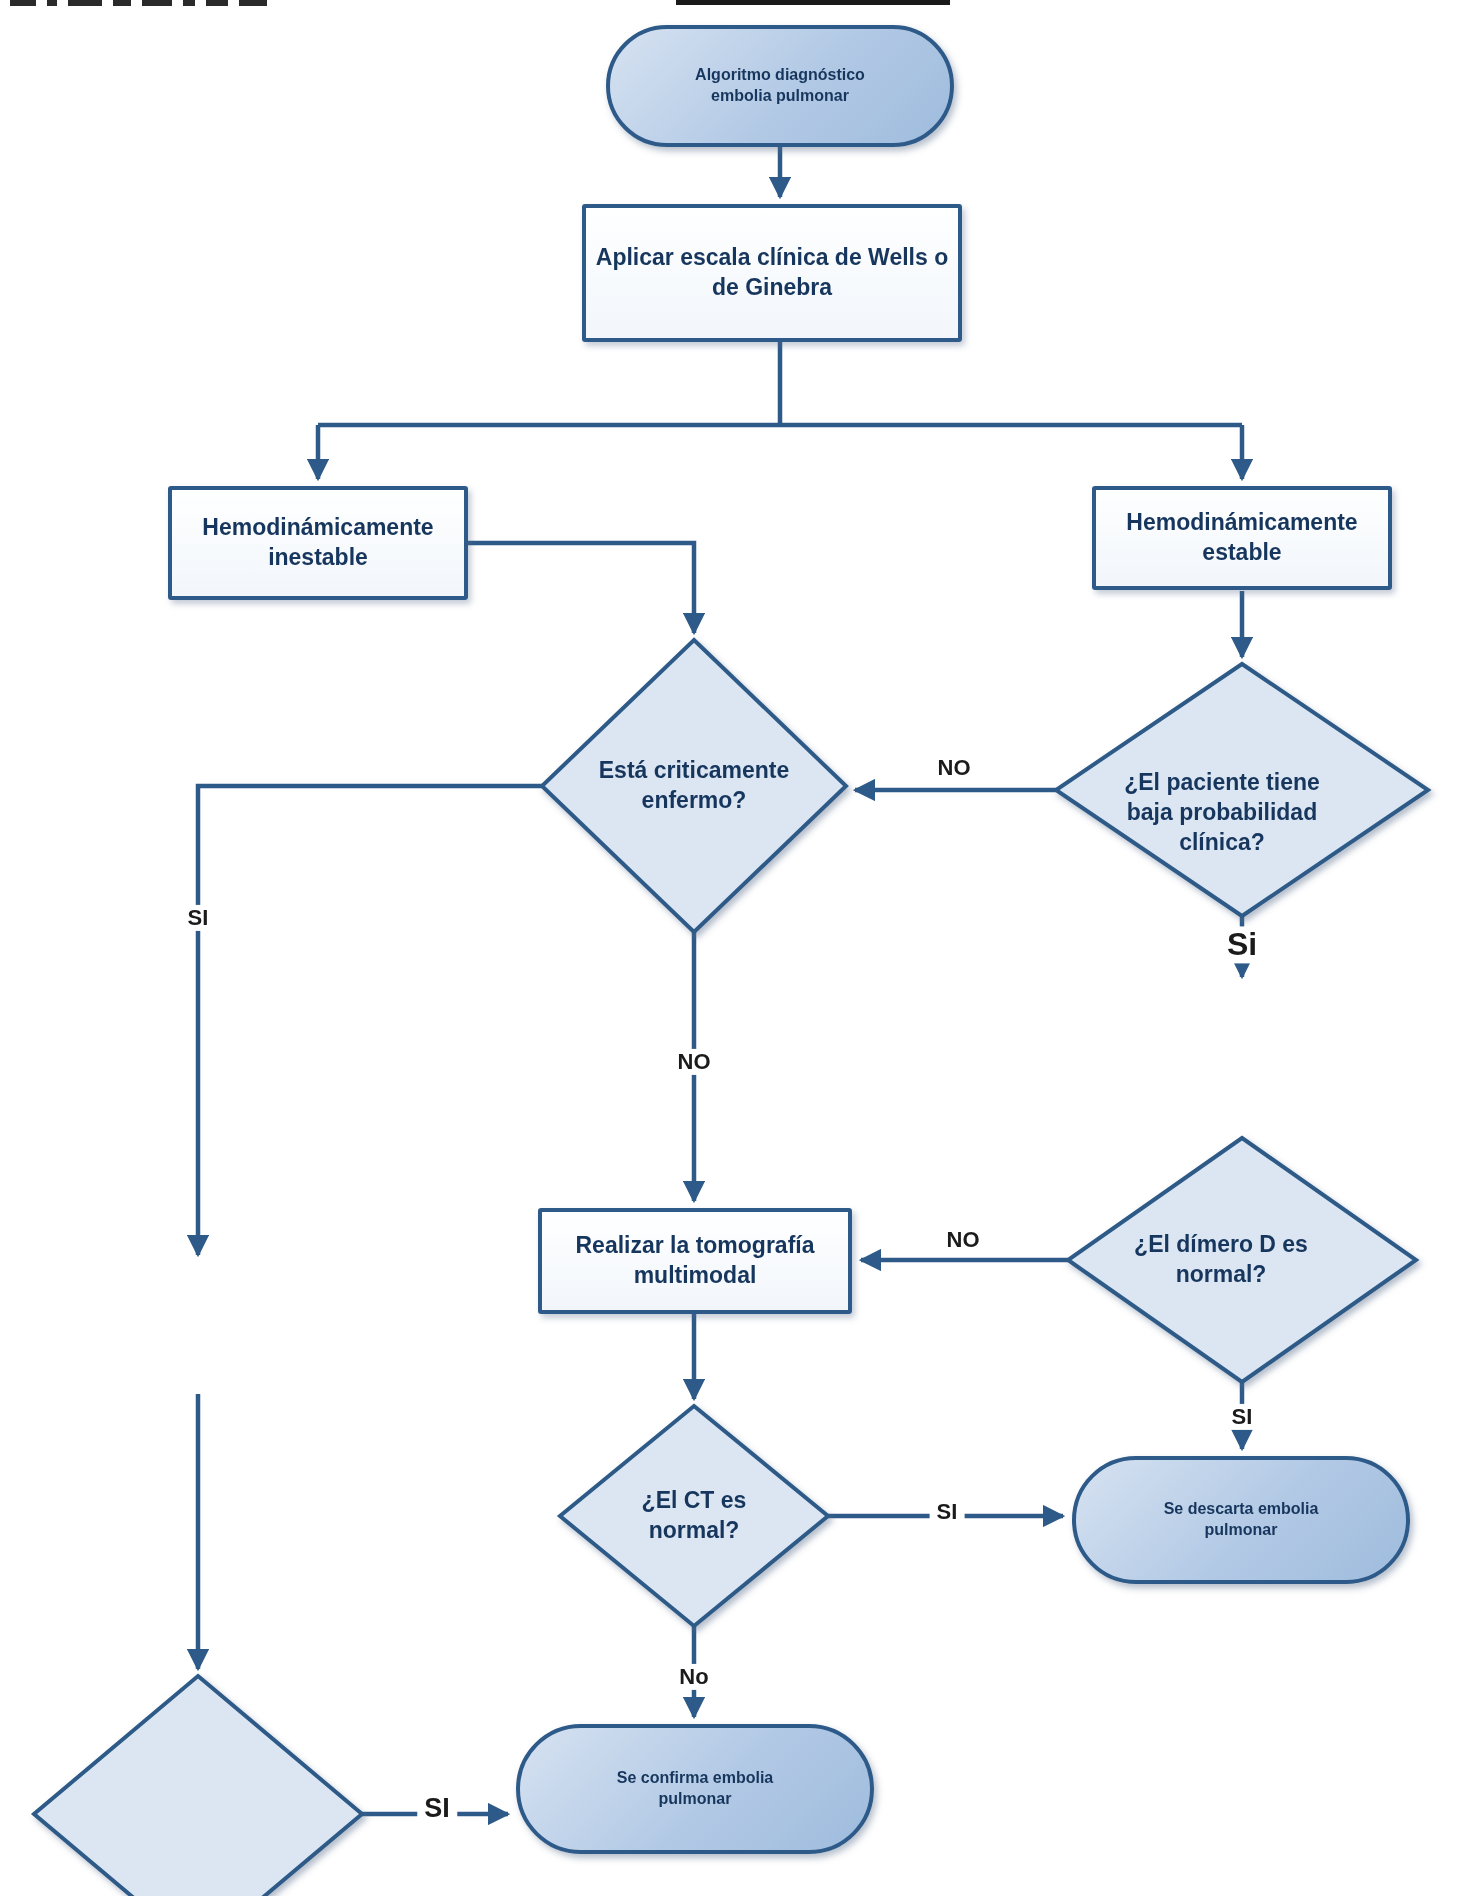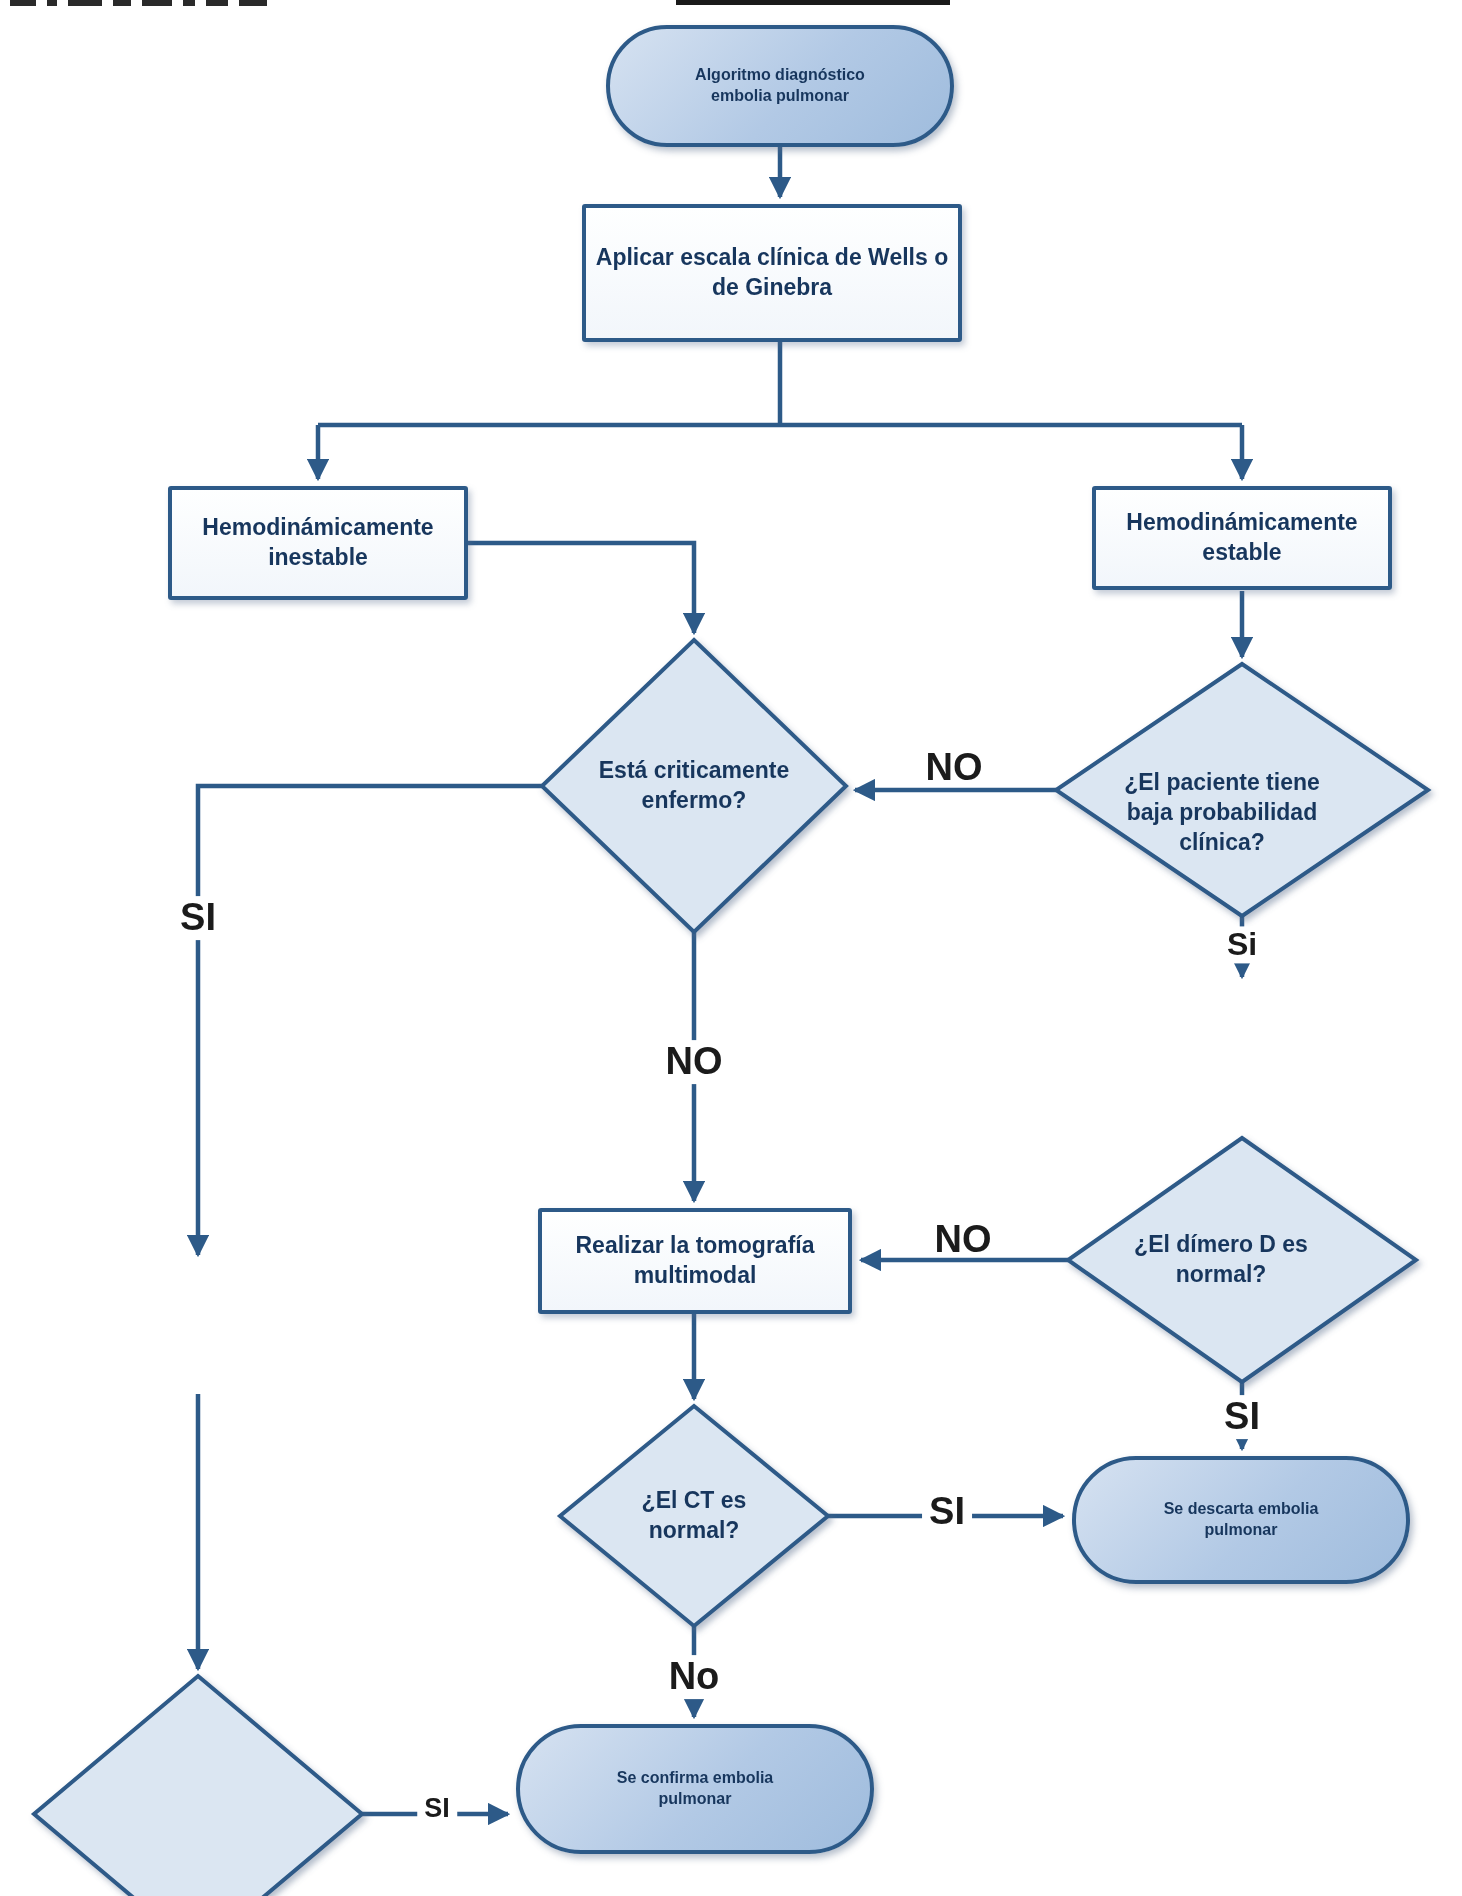--- a/index.html
+++ b/index.html
@@ -50,21 +50,21 @@
     font-size: 23px;
     line-height: 1.3;
     white-space: pre-line;
   }
 
   .elabel {
     position: absolute;
     transform: translate(-50%, -50%);
     color: #1b1b1b;
     font-weight: 700;
-    font-size: 38px;
+    font-size: 22px;
     background: #ffffff;
     padding: 1px 7px;
     line-height: 1.1;
   }
   .elabel.nobg { background: transparent; }
   .elabel.mid  { font-size: 32px; }
   .elabel.small{ font-size: 27px; }
 
   .top-line {
     position: absolute;

